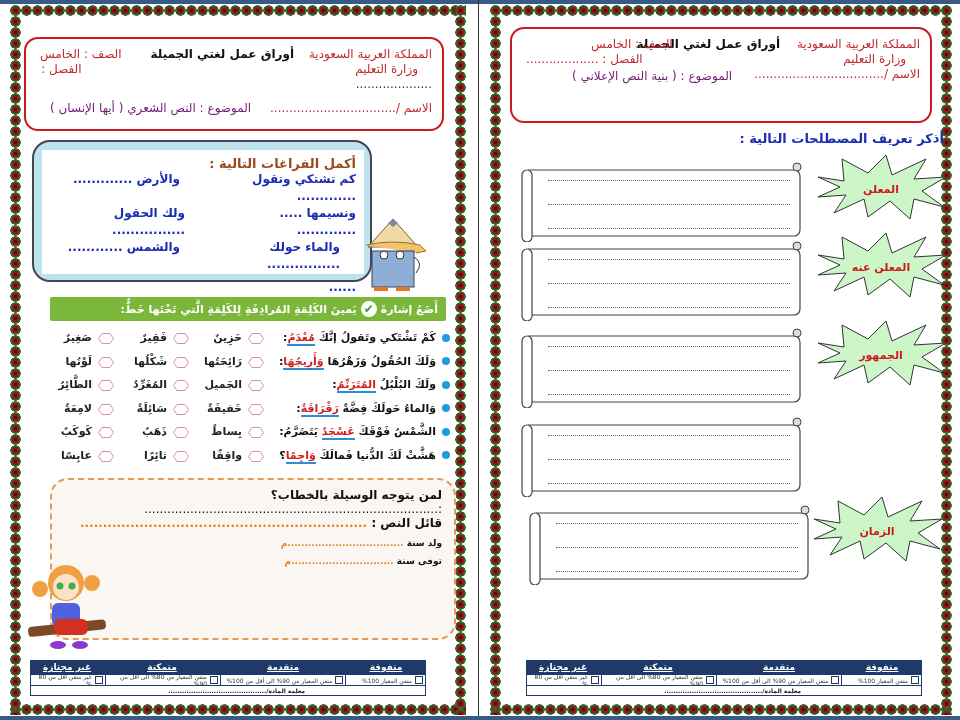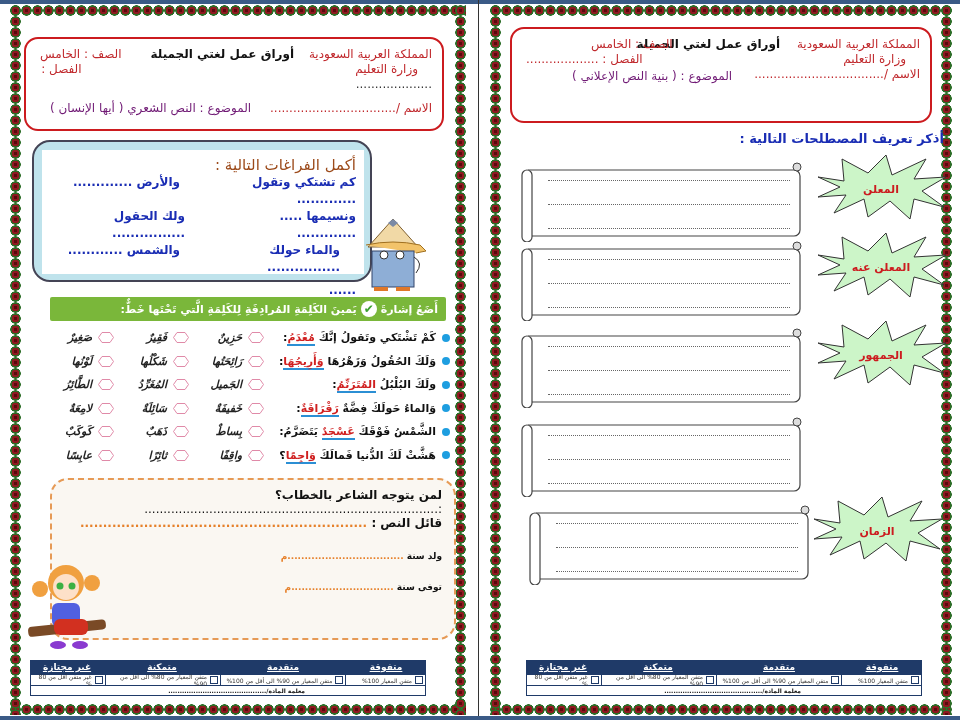--- a/index.html
+++ b/index.html
@@ -22,41 +22,41 @@
   .header-box .ministry { position: absolute; right: 10px; top: 8px; text-align: right; line-height: 15px; }
   .header-box .title { position: absolute; font-weight: bold; color: #111; font-size: 12px; }
   .header-box .grade { position: absolute; line-height: 15px; text-align: right; }
   .header-box .name { position: absolute; color: #c0282c; }
   .header-box .topic { position: absolute; color: #701a75; }
   .header-box .dots { color: #333; }
 
   
   .fill-card { position: absolute; left: 22px; top: 135px; width: 340px; height: 142px; background: #bfe3ec; border: 2px solid #445; border-radius: 18px; }
   .fill-inner { position: absolute; left: 8px; top: 8px; width: 322px; height: 124px; background: #fff; direction: rtl; padding: 6px 8px; }
-  .fill-title { color: #9c4a1a; font-weight: normal; font-size: 15px; }
+  .fill-title { color: #9c4a1a; font-weight: bold; font-size: 13px; }
   .fill-line { color: #1a2db4; font-weight: bold; font-size: 12px; line-height: 17px; display: flex; gap: 26px; }
   .mascot { position: absolute; left: 348px; top: 212px; width: 70px; height: 80px; }
 
   .green-banner { position: absolute; left: 40px; top: 292px; width: 396px; height: 24px; background: #7ab73a; border-radius: 2px; direction: rtl; color: #fff; font-size: 11px; font-weight: bold; padding: 4px 8px; display: flex; align-items: center; gap: 4px; }
   .check-circle { width: 16px; height: 16px; border-radius: 50%; background: #fff; display: inline-flex; align-items: center; justify-content: center; color: #3aa030; font-size: 12px; }
 
   .syn-list { position: absolute; left: 30px; top: 321px; width: 410px; direction: rtl; font-size: 11px; }
   .syn-row { display: flex; align-items: center; height: 23.5px; }
   .syn-bullet { width: 8px; height: 8px; border-radius: 50%; background: #1e9ee0; margin-left: 6px; flex: none; }
   .syn-q { width: 172px; flex: none; color: #111; font-weight: bold; white-space: nowrap; }
   .syn-q .hl { color: #d02020; border-bottom: 2px solid #2b8fd4; }
-  .syn-opt { display: flex; align-items: center; width: 75px; flex: none; font-weight: bold; color: #222; font-style: italic; }
+  .syn-opt { display: flex; align-items: flex-end; width: 75px; flex: none; font-weight: bold; color: #222; }
   .hex { width: 16px; height: 11px; flex: none; margin-left: 6px; }
 
   .quiz-box { position: absolute; left: 40px; top: 473px; width: 406px; height: 162px; border: 2px dashed #e69a56; border-radius: 18px; background: #faf7f2; direction: rtl; padding: 8px 12px; }
   .quiz-q { font-weight: bold; font-size: 12px; color: #111; }
   .quiz-dots { font-size: 12px; color: #111; letter-spacing: 0px; }
   .quiz-author { font-weight: bold; font-size: 12px; color: #111; }
   .quiz-author .o { color: #e6802a; }
-  .quiz-small { font-size: 9px; font-weight: bold; color: #111; margin-top: 21px; }
+  .quiz-small { font-size: 9px; font-weight: bold; color: #111; margin-top: 8px; }
   .quiz-small .o { color: #e6802a; }
   .girl { position: absolute; left: 18px; top: 548px; width: 80px; height: 100px; }
 
   
   .rating { position: absolute; width: 396px; direction: rtl; font-size: 6px; }
   .rating .head { display: flex; background: #1f3a68; color: #fff; font-weight: bold; font-size: 9px; height: 14px; }
   .rating .head div { text-align: center; line-height: 14px; text-decoration: underline; }
   .rating .opts { display: flex; border: 1px solid #1f3a68; background: #fff; height: 12px; }
   .rating .opts div { display: flex; align-items: center; gap: 3px; padding: 0 2px; border-left: 1px solid #1f3a68; color: #333; }
   .rating .opts .box { width: 8px; height: 8px; border: 1px solid #1f3a68; flex: none; }
@@ -267,21 +267,21 @@
       <span class="syn-opt">
           <svg class="hex" viewBox="0 0 16 11">
             <polygon points="4,0.5 12,0.5 15.5,5.5 12,10.5 4,10.5 0.5,5.5" fill="#fff" stroke="#e08aa8"></polygon>
           </svg>
           <span>عابِسًا</span>
         </span>
     </div>
   </div>
 
   <div class="quiz-box">
-    <div class="quiz-q">لمن يتوجه الشاعر بالخطاب؟</div>
+    <div class="quiz-q">لمن يتوجه الوسيلة بالخطاب؟</div>
     <div class="quiz-dots">:.............................................................................</div>
     <div class="quiz-author"><span>قائل النص :</span> <span class="o">...............................................................</span></div>
     <div class="quiz-small"><span>ولد سنة</span> <span class="o">..................................م</span></div>
     <div class="quiz-small"><span>توفى سنة</span> <span class="o">..............................م</span></div>
   </div>
 
   <svg class="girl" viewBox="0 0 80 100">
     <rect x="0" y="70" width="78" height="10" rx="4" fill="#7a4a26" transform="rotate(-6 40 75)"></rect>
     <circle cx="38" cy="30" r="18" fill="#f0a040"></circle>
     <circle cx="38" cy="34" r="13" fill="#fde0c8"></circle>

